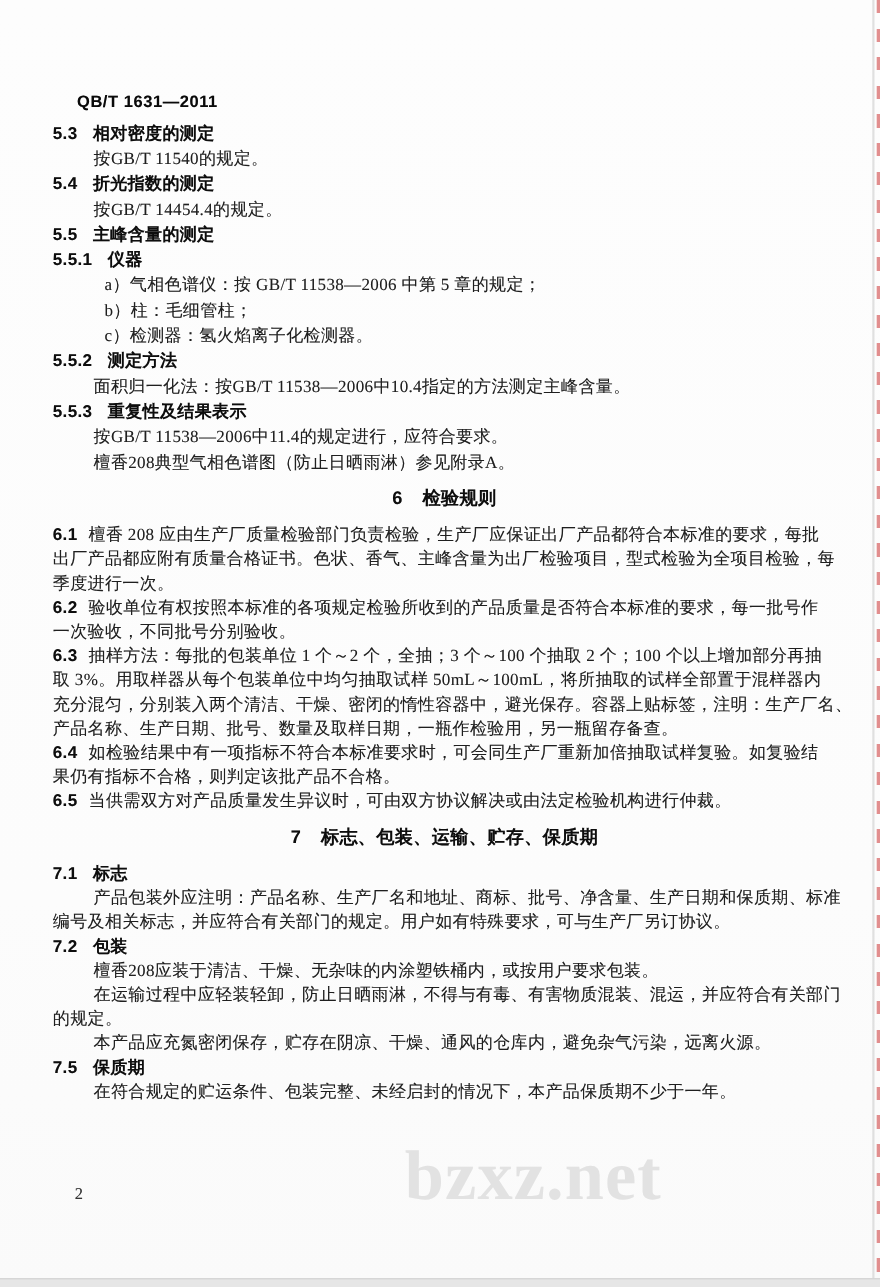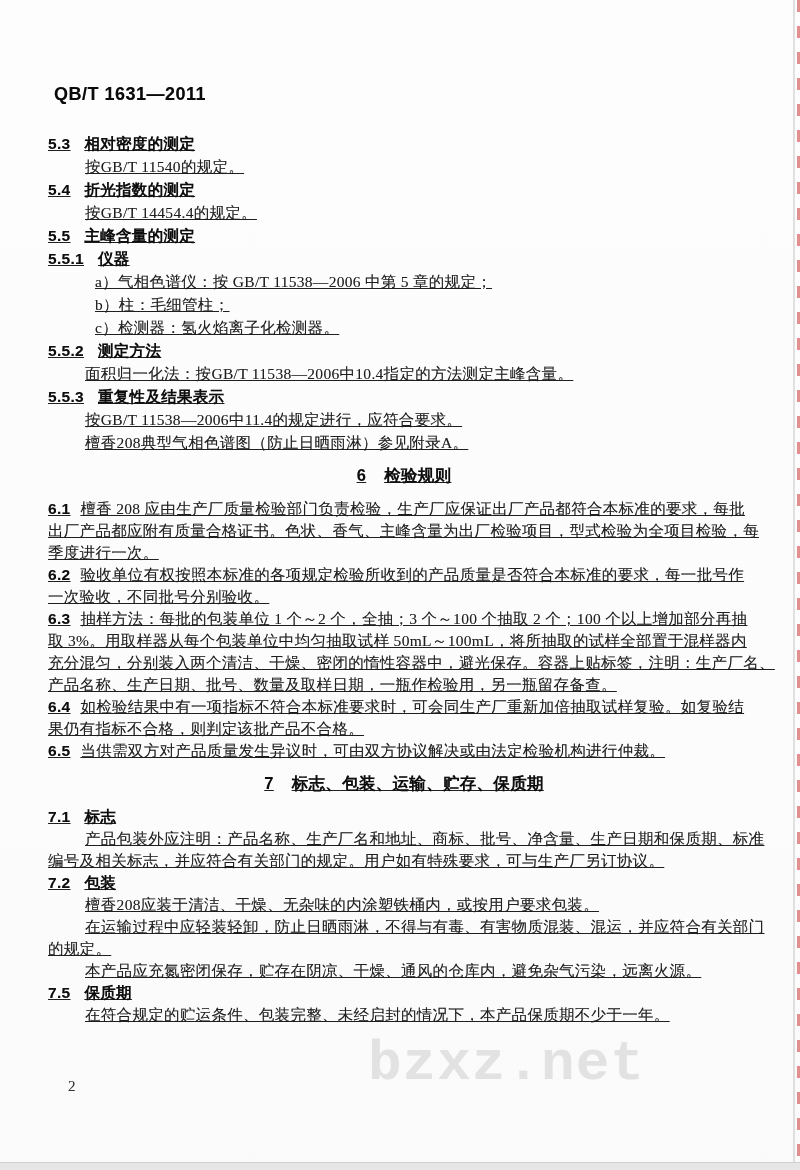--- a/index.html
+++ b/index.html
@@ -26,32 +26,31 @@
     background:repeating-linear-gradient(180deg,
       rgba(217,106,106,.75) 0px, rgba(217,106,106,.75) 12px,
       rgba(255,255,255,0) 12px, rgba(255,255,255,0) 26px);
   }
   .bottom-band{
     position:absolute;left:0;right:0;bottom:0;height:7px;
     background:#e6e6e6;border-top:1px solid #d2d2d2;
   }
   
   .std-num{
-    position:absolute;left:54px;top:84px;
+    position:absolute;left:70px;top:84px;
     font-family:"Liberation Sans", sans-serif;
-    font-weight:bold;font-size:18px;color:#0a0a0a;
+    font-weight:bold;font-size:15px;color:#0a0a0a;
     letter-spacing:.5px;
     text-shadow:0 0 .6px rgba(20,20,20,.45);
   }
   
   .content{
-    position:absolute;left:48px;top:132px;width:712px;
+    position:absolute;left:48px;top:110px;width:712px;
     font-size:15.5px;letter-spacing:.3px;
     text-shadow:0 0 .5px rgba(40,40,40,.38);
-    text-decoration:underline;
   }
   .line{height:23px;line-height:23px;white-space:nowrap;}
   .tight .line{height:22px;line-height:22px;}
   .h{font-family:"Liberation Sans", sans-serif;font-weight:bold;color:#0d0d0d;font-size:15.5px;}
   .h .num{margin-right:14px;}
   .chapter{
     font-family:"Liberation Sans", sans-serif;font-weight:bold;color:#0d0d0d;
     font-size:16.5px;height:24px;line-height:24px;
     margin-top:9px;margin-bottom:11px;white-space:nowrap;text-align:center;
   }
@@ -63,22 +62,22 @@
     margin-right:10px;
   }
   
   .page-num{
     position:absolute;left:68px;top:1078px;
     font-size:15px;color:#333;
     text-shadow:0 0 .5px rgba(40,40,40,.35);
   }
   .watermark{
     position:absolute;left:368px;top:1032px;
-    font-family:Liberation Mono, monospace;
-    font-weight:bold;font-size:56px;letter-spacing:1px;
+    font-family:Liberation Serif, serif;
+    font-weight:bold;font-size:64px;letter-spacing:1px;
     color:#e2e2e2;
     user-select:none;
   }
 </style>
 </head>
 <body>
 
 <div class="page">
 
   <div class="std-num">QB/T 1631—2011</div>

